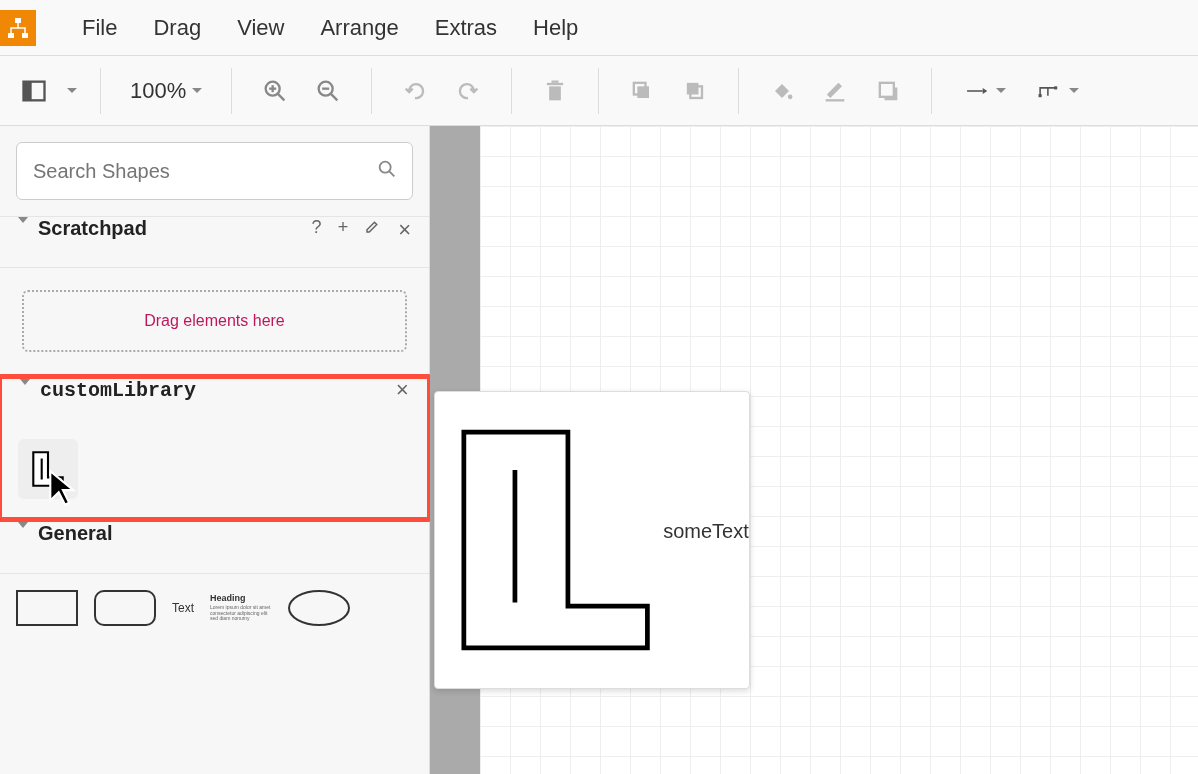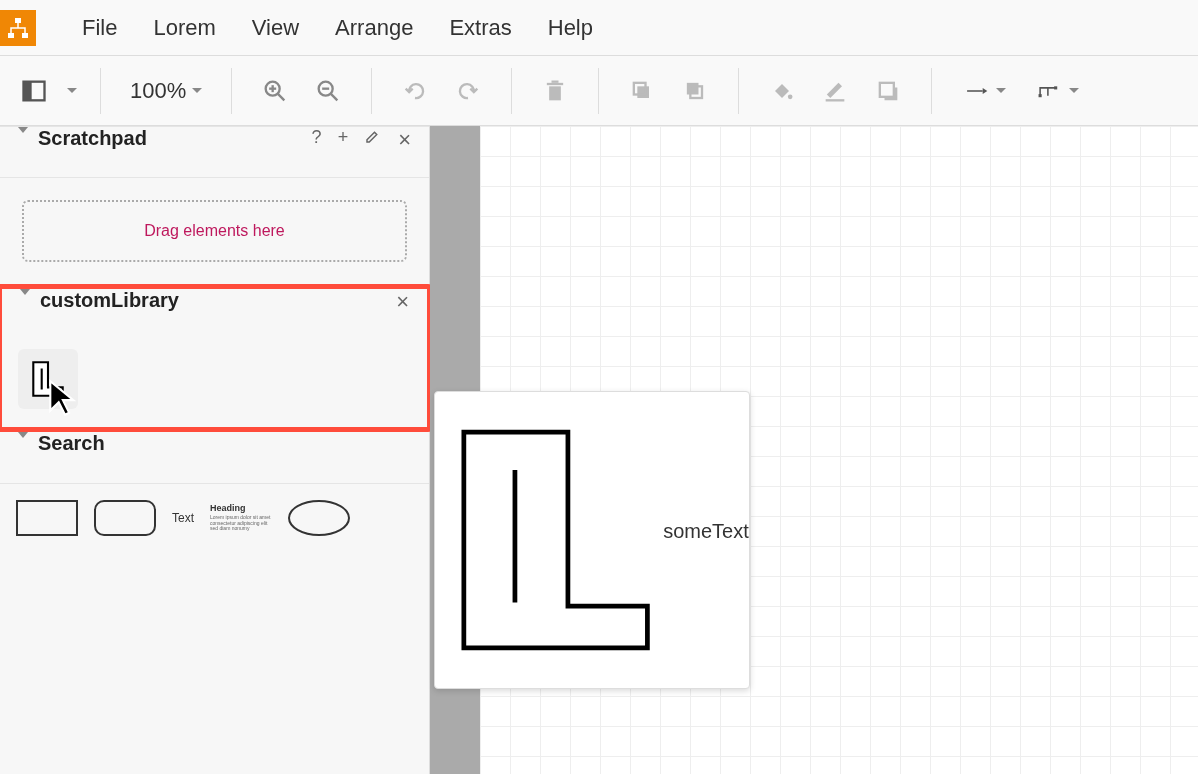--- a/index.html
+++ b/index.html
@@ -35,21 +35,21 @@
   .section-header { display:flex; height:52px; padding:0 18px; border-top:1px solid #e5e5e5; border-bottom:1px solid #e5e5e5; background:#f7f7f7; }
   .section-caret { width:0; height:0; border-left:5px solid transparent; border-right:5px solid transparent; border-top:6px solid #888; margin-right:10px; }
   .section-title { font-size:20px; font-weight:600; color:#222; flex:1; }
   .section-actions { display:flex; gap:16px; color:#666; font-size:18px; }
   .section-actions span { cursor:pointer; }
 
   .scratchpad-body { padding:22px; }
   .drag-here { border:2px dotted #aaa; border-radius:6px; height:62px; display:flex; align-items:center; justify-content:center; color:#be185d; font-size:16px; }
 
   .custom-lib-section { border:5px solid #ff4c3b; border-radius:4px; margin:0 -3px; }
-  .custom-lib-section .section-header { border:none; }
+  .custom-lib-section .section-header { border:none;font-family:Liberation Mono, monospace; }
   .lib-shapes { padding:8px 16px 18px 16px; display:flex; }
   .lib-shape-thumb { width:60px; height:60px; background:#eee; border-radius:6px; display:flex; align-items:center; justify-content:center; cursor:pointer; }
   .lib-shape-thumb svg { width:42px; height:42px; }
 
   .general-shapes { padding:16px; display:flex; gap:16px; align-items:center; flex-wrap:wrap; }
   .shape-rect { width:62px; height:36px; border:2px solid #333; }
   .shape-rrect { width:62px; height:36px; border:2px solid #333; border-radius:10px; }
   .shape-text { font-size:12px; color:#333; }
   .shape-heading { font-size:9px; font-weight:700;  line-height:1; text-align:left; width:62px;}
   .shape-heading .sub { font-size:5px; font-weight:400; color:#666; display:block; line-height:1.1; margin-top:2px;}
@@ -79,21 +79,21 @@
 <div class="menubar">
   <div class="logo">
     <svg viewBox="0 0 24 24">
       <rect x="9" y="2" width="6" height="5" fill="#fff"></rect>
       <rect x="2" y="17" width="6" height="5" fill="#fff"></rect>
       <rect x="16" y="17" width="6" height="5" fill="#fff"></rect>
       <path d="M12 7 L12 12 L5 12 L5 17 M12 12 L19 12 L19 17" stroke="#fff" stroke-width="1.5" fill="none"></path>
     </svg>
   </div>
   <div class="menu-item">File</div>
-  <div class="menu-item">Lorem</div>
+  <div class="menu-item">Drag</div>
   <div class="menu-item">View</div>
   <div class="menu-item">Arrange</div>
   <div class="menu-item">Extras</div>
   <div class="menu-item">Help</div>
 </div>
 
 <div class="toolbar">
   <div class="tool-btn">
     <svg viewBox="0 0 24 24">
       <rect x="3" y="4" width="18" height="16" fill="none" stroke="#555" stroke-width="2"></rect>
@@ -190,20 +190,31 @@
       <rect x="2" y="16" width="4" height="4" fill="#555"></rect>
       <rect x="22" y="6" width="4" height="4" fill="#555"></rect>
     </svg>
     <span class="dropdown-caret" style="margin-left:4px;"></span>
   </div>
 </div>
 
 <div class="main">
 
   <div class="sidebar">
+    <div class="search-wrap">
+      <div class="search-box">
+        <input type="text" placeholder="Search Shapes" style="">
+        <span class="search-icon">
+          <svg width="22" height="22" viewBox="0 0 24 24">
+              <circle cx="10" cy="10" r="6" fill="none" stroke="#888" stroke-width="2"></circle>
+              <line x1="14.5" y1="14.5" x2="20" y2="20" stroke="#888" stroke-width="2"></line>
+            </svg>
+        </span>
+      </div>
+    </div>
 
     <div class="section-header">
       <span class="section-caret"></span>
       <span class="section-title">Scratchpad</span>
       <div class="section-actions">
         <span>?</span>
         <span>+</span>
         <span>
           <svg width="18" height="18" viewBox="0 0 24 24">
               <path d="M4 17 L14 7 L17 10 L7 20 L4 20 Z" fill="none" stroke="#666" stroke-width="2"></path>
@@ -230,21 +241,21 @@
           </svg>
           <svg class="cursor-pointer-icon" viewBox="0 0 20 20" style="position:absolute; right:-8px; bottom:-10px;">
             <path d="M3 2 L3 16 L7 12 L10 18 L12 17 L9 11 L14 11 Z" fill="#000" stroke="#fff" stroke-width="1"></path>
           </svg>
         </div>
       </div>
     </div>
 
     <div class="section-header" style="border-top:none;">
       <span class="section-caret"></span>
-      <span class="section-title">Search</span>
+      <span class="section-title">General</span>
     </div>
     <div class="general-shapes">
       <div class="shape-rect"></div>
       <div class="shape-rrect"></div>
       <div class="shape-text">Text</div>
       <div class="shape-heading">
         <span>Heading</span>
         <span class="sub">Lorem ipsum dolor sit amet consectetur adipiscing elit sed diam nonumy</span>
       </div>
       <div class="shape-ellipse"></div>

